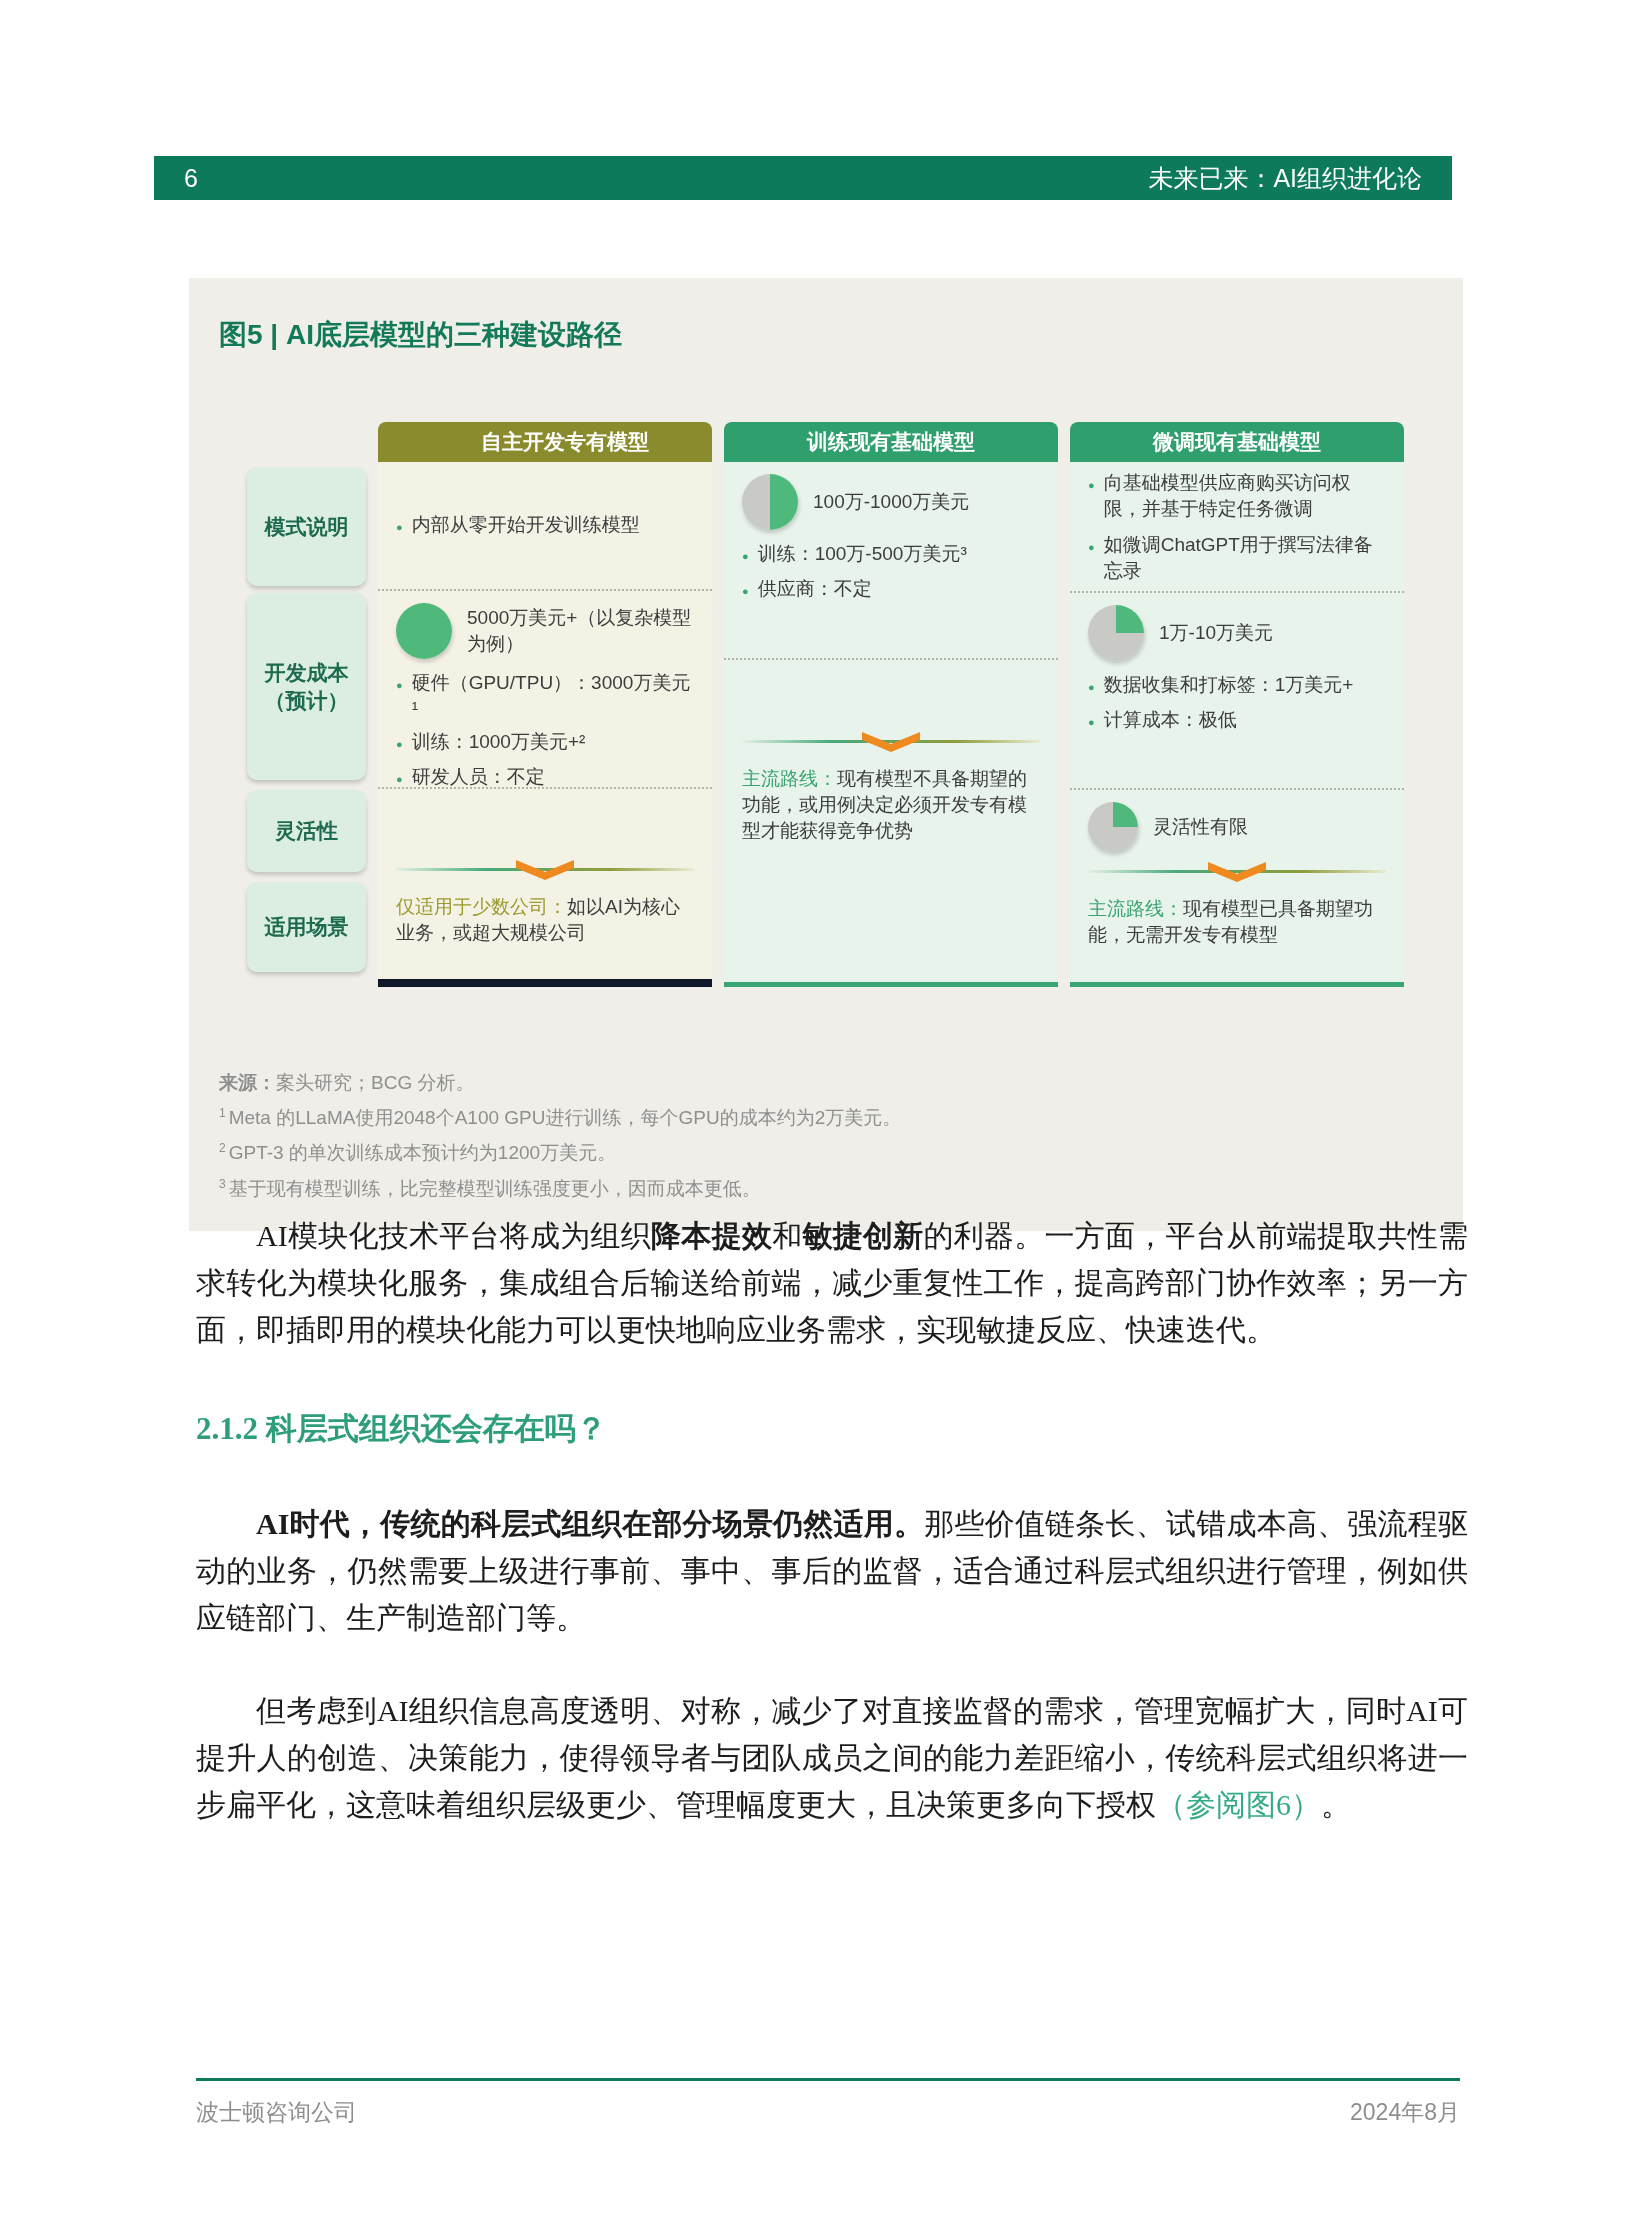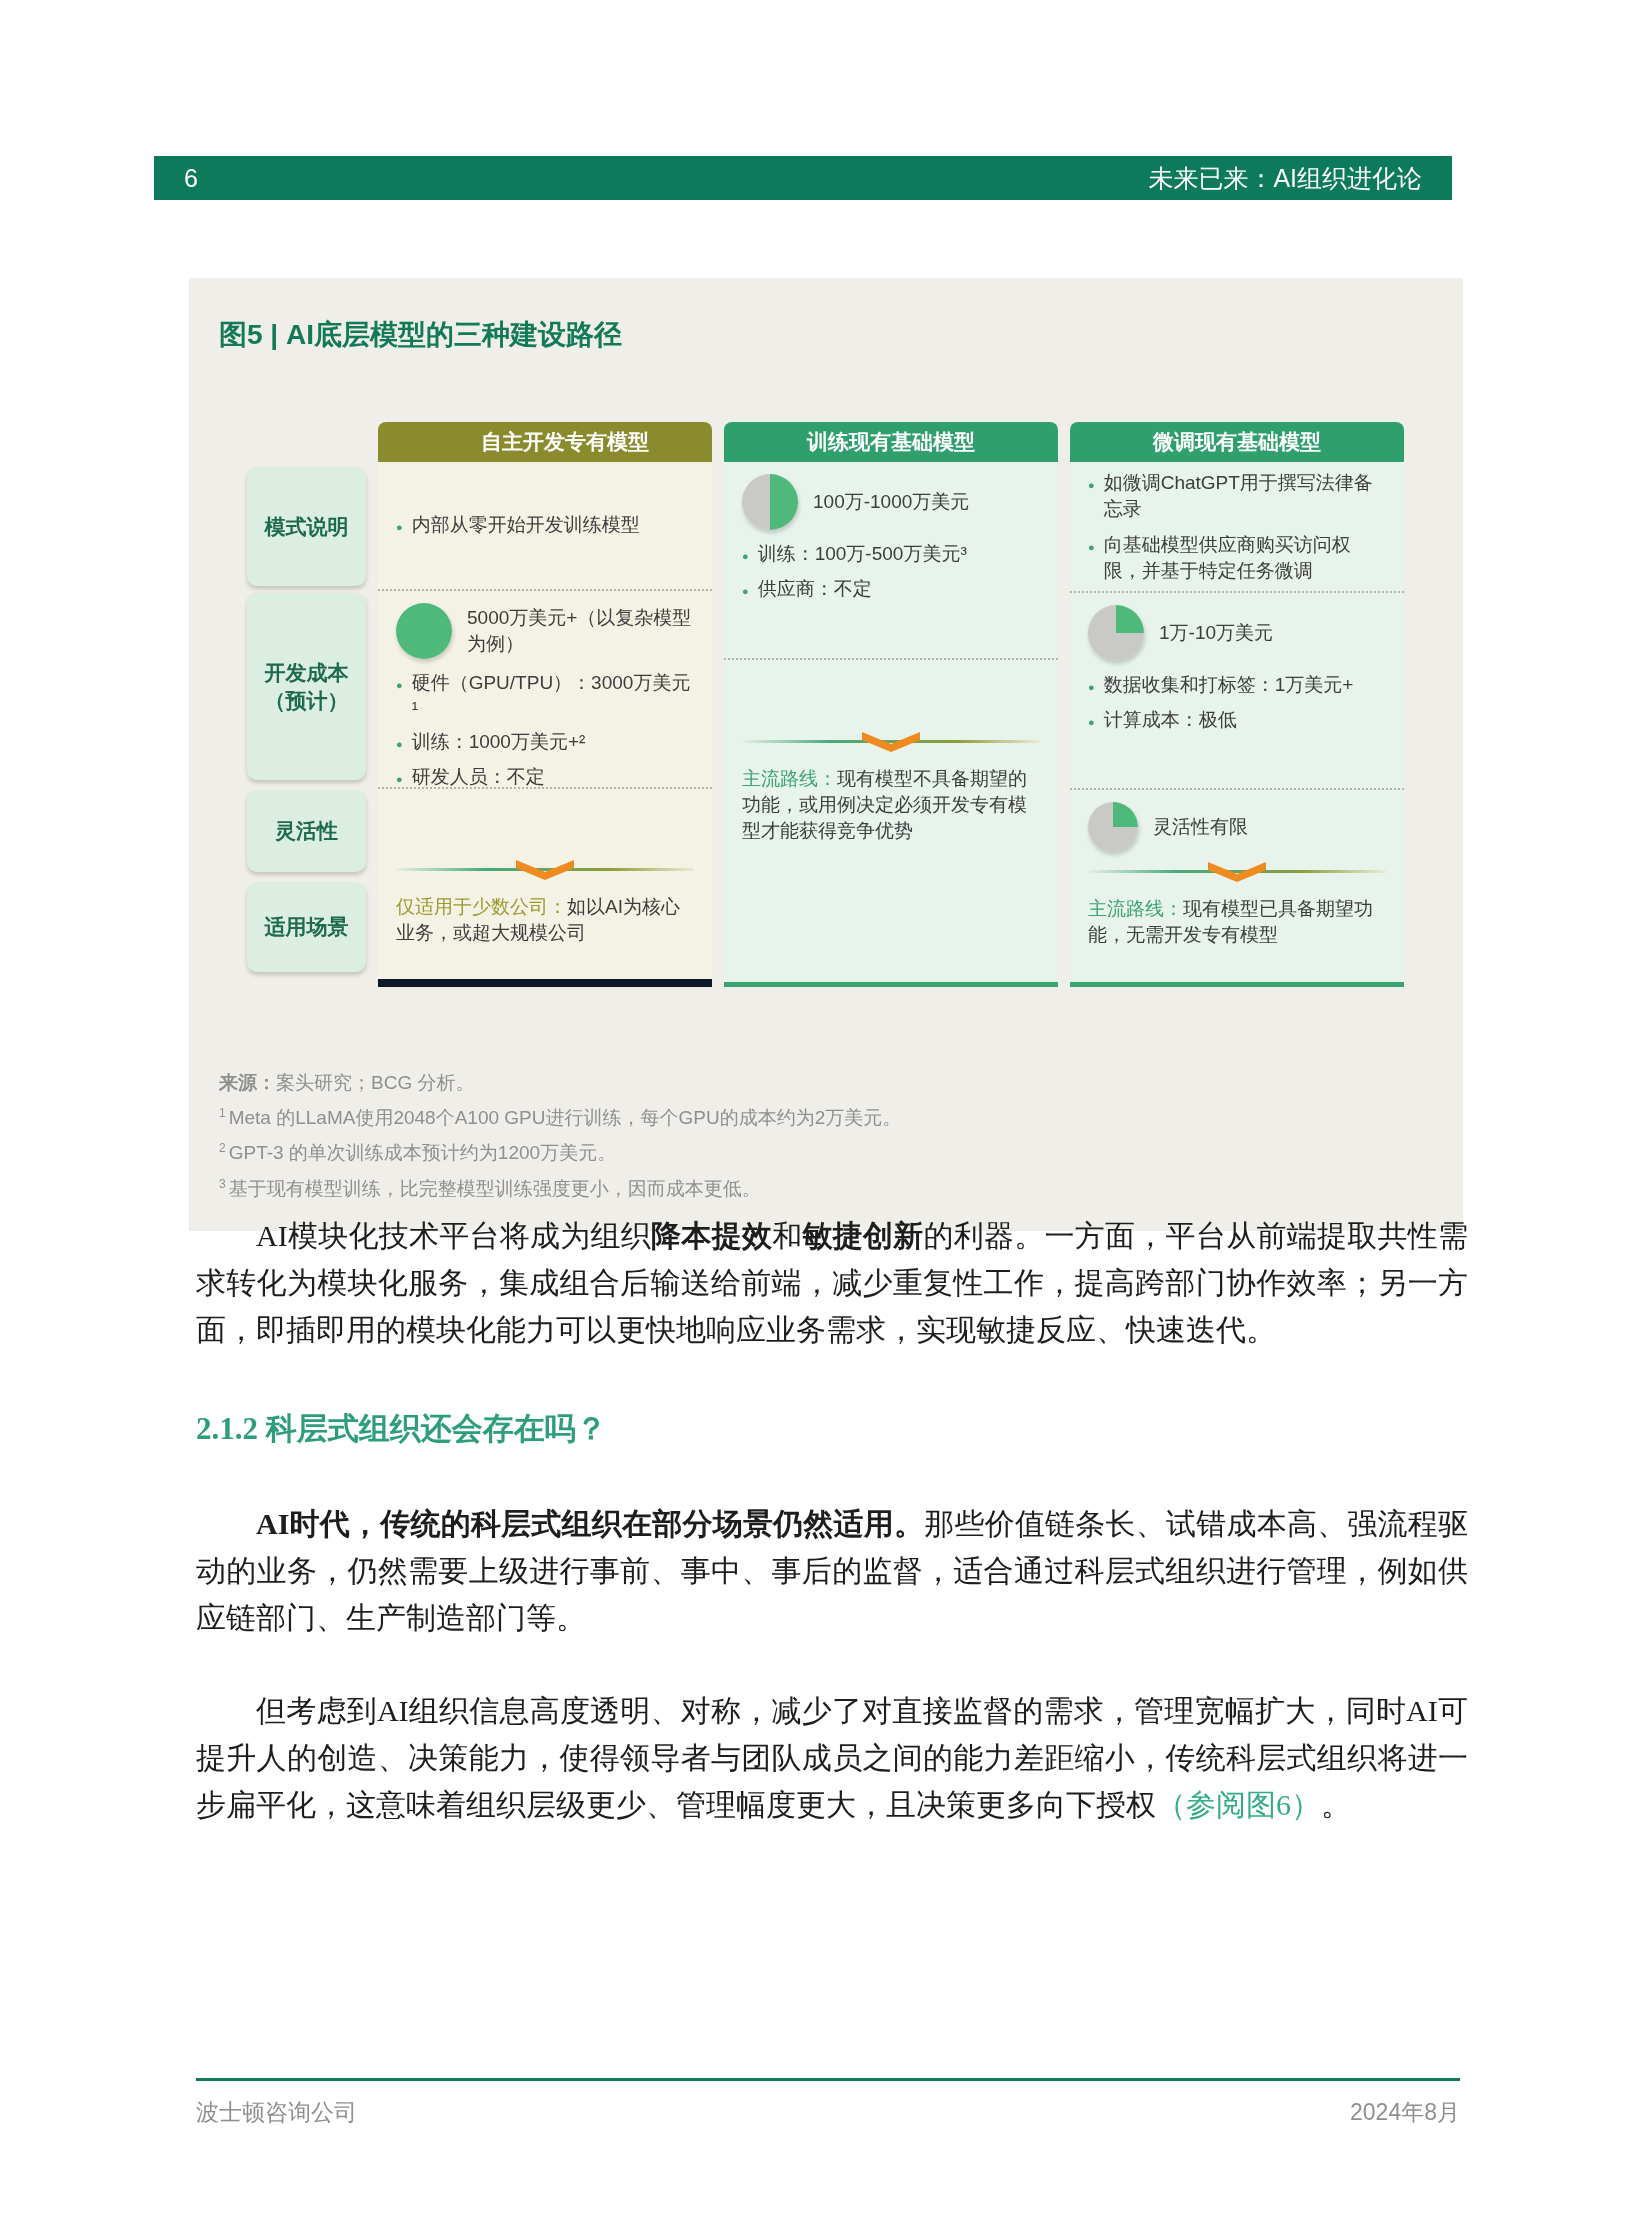--- a/index.html
+++ b/index.html
@@ -202,25 +202,25 @@
         </div>
       </div>
     </div>
 
     <div class="col col-2">
       <div class="col-header">微调现有基础模型</div>
       <div class="col-body">
         <div class="sec sec-mode">
           <div class="bullet">
               <span class="dot"></span>
-              <span>如微调ChatGPT用于撰写法律备忘录</span>
+              <span>向基础模型供应商购买访问权限，并基于特定任务微调</span>
             </div>
           <div class="bullet">
               <span class="dot"></span>
-              <span>向基础模型供应商购买访问权限，并基于特定任务微调</span>
+              <span>如微调ChatGPT用于撰写法律备忘录</span>
             </div>
         </div>
         <div class="sec sec-cost">
           <div class="cost-top">
             <div class="pie" style="background: conic-gradient(rgb(78, 185, 123) 0deg, rgb(78, 185, 123) 90deg, rgb(201, 201, 197) 90deg, rgb(201, 201, 197) 360deg);"></div>
             <div>1万-10万美元</div>
           </div>
           <div class="cost-bullets">
             <div class="bullet">
                 <span class="dot"></span>

